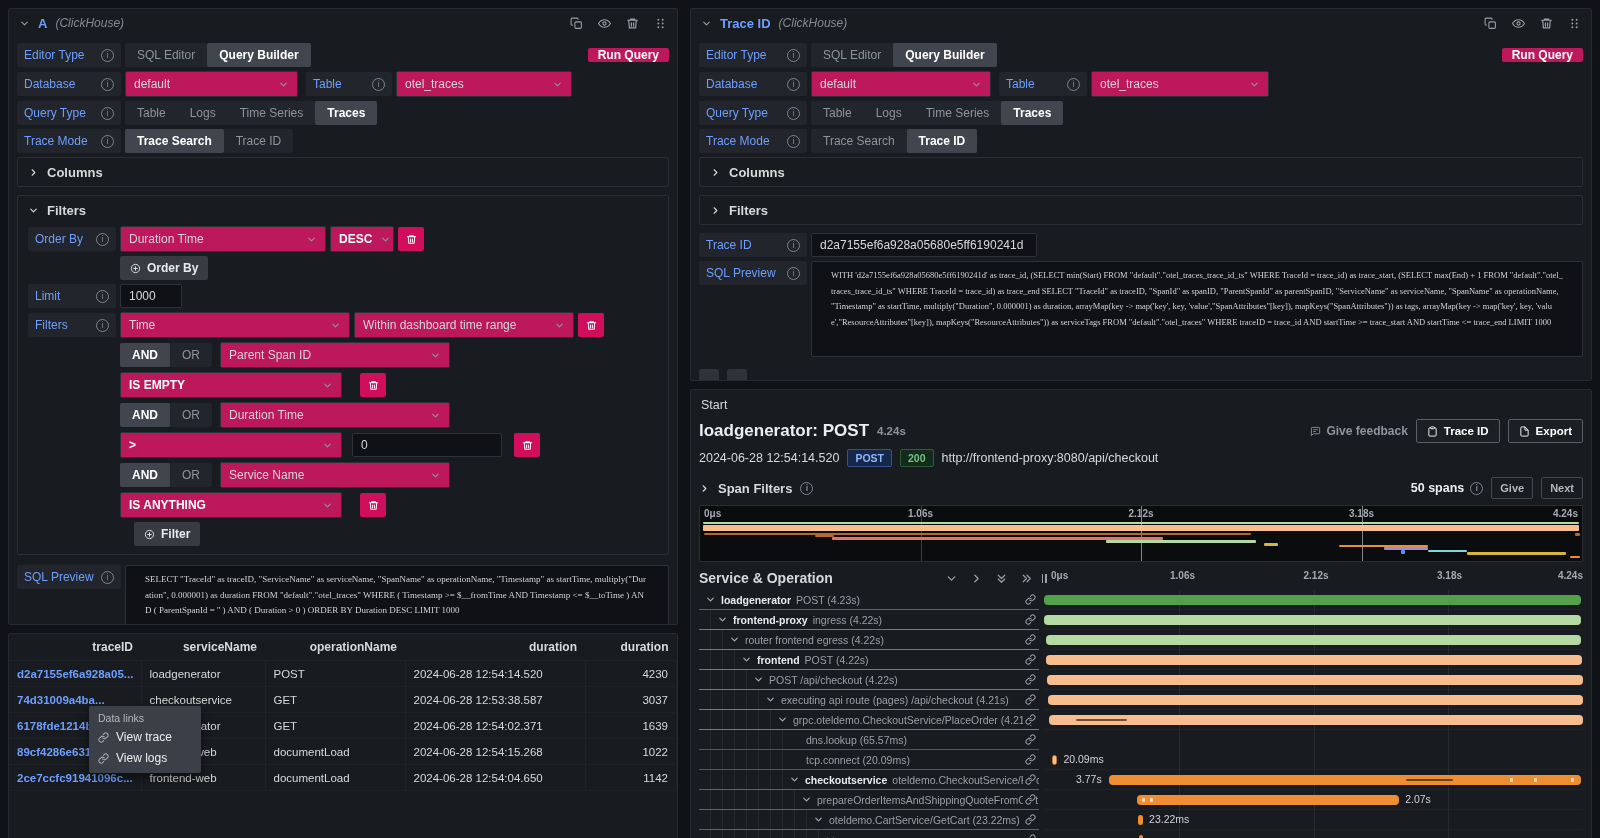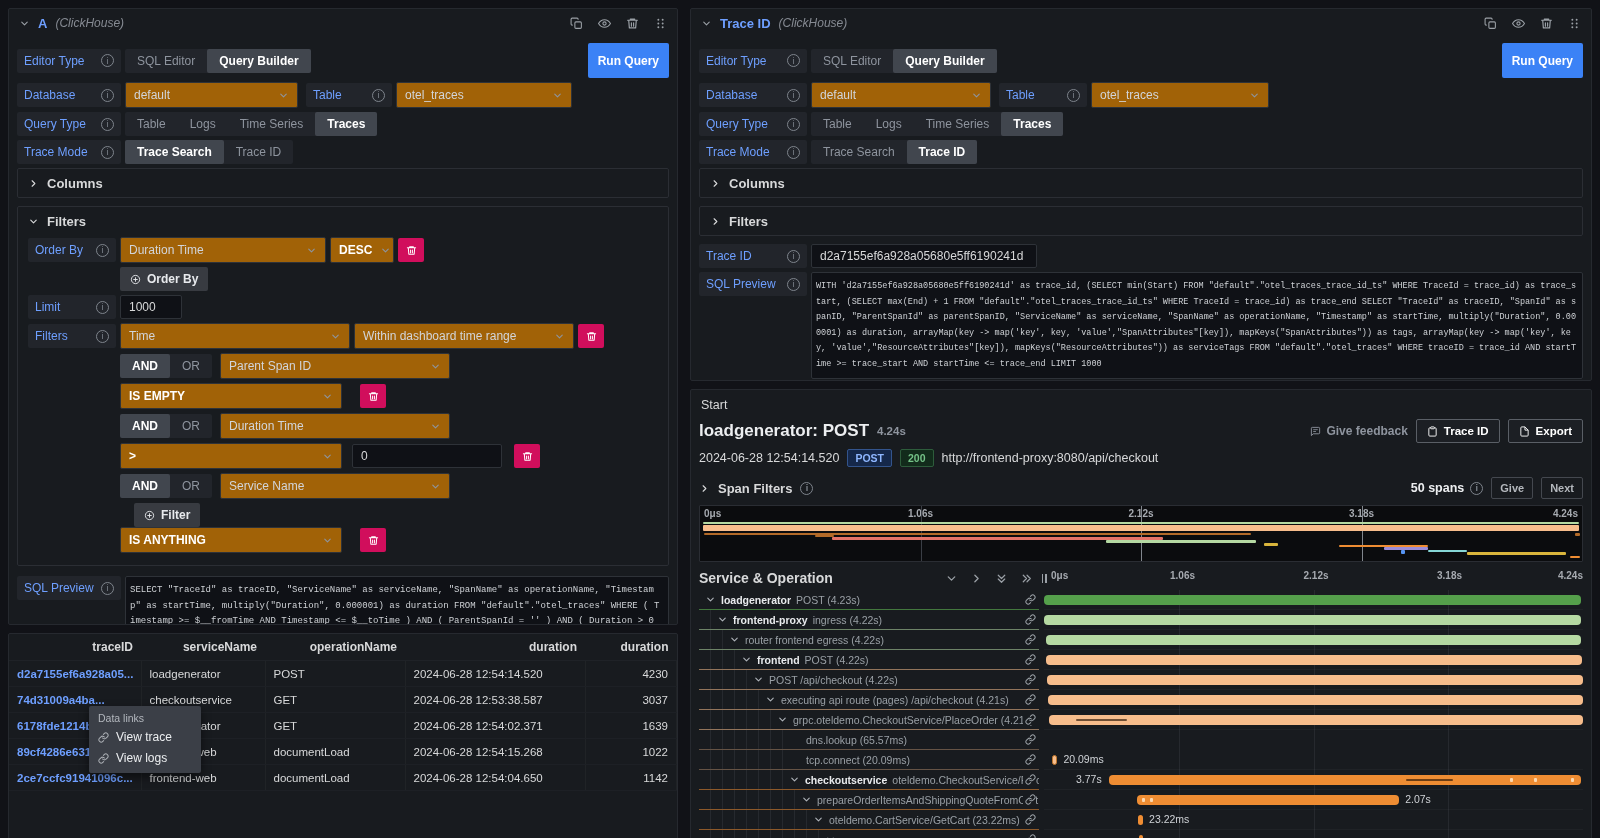--- a/index.html
+++ b/index.html
@@ -14,33 +14,33 @@
 .phead .acts{margin-left:auto;display:flex;gap:15px;color:#9aa0a6;align-items:center}
 .pc{padding:6px 8px}
 .row{display:flex;align-items:center;margin-bottom:4px;gap:4px}
 .lbl{flex:0 0 104px;height:24px;background:#22252b;border-radius:2px;display:flex;align-items:center;justify-content:space-between;padding:0 7px;color:#6e9fff;font-size:12px;font-weight:500}
 .lblw{flex-basis:108px}
 .lbls{flex-basis:88px}
 .info{width:13px;height:13px;border:1px solid currentColor;border-radius:50%;font-size:9px;display:inline-flex;align-items:center;justify-content:center;font-style:normal;flex:none;color:#7e848c}
 .seg{display:flex;background:#22252b;border-radius:2px;height:24px;align-items:stretch}
 .seg span{padding:0 12px;line-height:24px;font-size:12px;color:#8e949e;border-radius:2px;white-space:nowrap}
 .seg .on{background:#41464e;color:#fff;font-weight:600}
-.dd{height:16px;background:#a16207;border:1px solid #2e3238;border-radius:2px;display:flex;align-items:center;justify-content:space-between;padding:12px 8px;font-size:12px;color:#d2d5da;gap:8px;white-space:nowrap}
+.dd{height:16px;background:#be185d;border:1px solid #2e3238;border-radius:2px;display:flex;align-items:center;justify-content:space-between;padding:12px 8px;font-size:12px;color:#d2d5da;gap:8px;white-space:nowrap}
 .dd .cv{color:#8e949e;display:flex}
 .inp{height:24px;background:#0f1116;border:1px solid #2e3238;border-radius:2px;color:#d8d9da;font-size:12px;padding:0 8px;font-family:inherit}
 .btn{height:24px;border:none;border-radius:2px;font-size:12px;font-weight:600;display:inline-flex;align-items:center;gap:6px;padding:0 10px;color:#e8eaed;font-family:inherit;white-space:nowrap}
-.btn.blue{background:#3b82f6;color:#fff;font-weight:700;height:35px}
+.btn.blue{background:#be185d;color:#fff;font-weight:700;height:14px}
 .btn.gray{background:#383b41}
 .btn.pink{background:#d10e5c;width:26px;justify-content:center;padding:0;color:#fff}
 .btn.ghost{background:#1c1f24;border:1px solid #5a5f66;color:#fff;height:24px;font-size:11.5px}
 .btn.mini{background:transparent;border:1px solid #44484f;color:#b4b8bd;height:22px;font-size:11px;padding:0 8px;font-weight:600}
 .box{border:1px solid #2b2e34;border-radius:2px;margin-bottom:8px}
 .bh{display:flex;align-items:center;gap:8px;height:28px;padding:0 10px;font-size:13px;font-weight:600;color:#d8d9da}
 .bb{padding:2px 10px 8px}
-.code{background:#0f1116;border:1px solid #2e3238;border-radius:2px;font-family:Liberation Mono, monospace;color:#cfd2d6;padding:6px 4px;flex:1;word-break:break-all;white-space:pre-wrap}
+.code{background:#0f1116;border:1px solid #2e3238;border-radius:2px;font-family:Liberation Serif, serif;color:#cfd2d6;padding:6px 19px;flex:1;word-break:break-all;white-space:pre-wrap}
 .ml{margin-left:92px}
 
 .ttl{padding:7px 10px 4px;font-size:13px;font-weight:500;color:#d8d9da}
 table{border-collapse:collapse;width:100%;table-layout:fixed}
 th{font-size:12px;font-weight:700;text-align:right;padding:6px 8px;border-bottom:1px solid #1f2227}
 td{font-size:11.5px;padding:0 8px;height:26px;border-bottom:1px solid #1d2025;border-right:1px solid rgba(255,255,255,.035);overflow:hidden;white-space:nowrap}
 td.lk{color:#6e9fff;font-weight:600}
 th.r,td.r{text-align:right}
 .dlinks{position:absolute;left:80px;top:72px;width:112px;background:#3b3f47;border-radius:2px;box-shadow:0 4px 10px rgba(0,0,0,.5);padding:6px 9px;z-index:5}
 .dlinks .dt{font-size:10.5px;color:#b3b7bd;margin-bottom:6px}
@@ -392,41 +392,41 @@
             </div>
           <div class="dd" style="width:230px;margin-left:4px">
               <span>Service Name</span>
               <span class="cv">
                 <svg class="ic sm">
                   <use href="#i-chd"></use>
                 </svg>
               </span>
             </div>
         </div>
-        <div class="row" style="margin-left:106px;margin-bottom:0">
-          <button class="btn gray">
-              <svg class="ic sm">
-                <use href="#i-cplus"></use>
-              </svg>
-              <span>Filter</span>
-            </button>
-        </div>
         <div class="row ml">
           <div class="dd" style="width:222px">
               <span style="font-weight:700;color:#fff">IS ANYTHING</span>
               <span class="cv">
                 <svg class="ic sm">
                   <use href="#i-chd"></use>
                 </svg>
               </span>
             </div>
           <button class="btn pink" style="margin-left:14px">
               <svg class="ic sm">
                 <use href="#i-trash"></use>
               </svg>
+            </button>
+        </div>
+        <div class="row" style="margin-left:106px;margin-bottom:0">
+          <button class="btn gray">
+              <svg class="ic sm">
+                <use href="#i-cplus"></use>
+              </svg>
+              <span>Filter</span>
             </button>
         </div>
       </div>
     </div>
     <div class="row" style="align-items:flex-start;margin-top:10px">
       <div class="lbl">
           <span>SQL Preview</span>
           <i class="info">i</i>
         </div>
       <div class="code" style="font-size:9px;line-height:15.5px;min-height:64px">SELECT "TraceId" as traceID, "ServiceName" as serviceName, "SpanName" as operationName, "Timestamp" as startTime, multiply("Duration", 0.000001) as duration FROM "default"."otel_traces" WHERE ( Timestamp &gt;= $__fromTime AND Timestamp &lt;= $__toTime ) AND ( ParentSpanId = '' ) AND ( Duration &gt; 0 ) ORDER BY Duration DESC LIMIT 1000</div>

